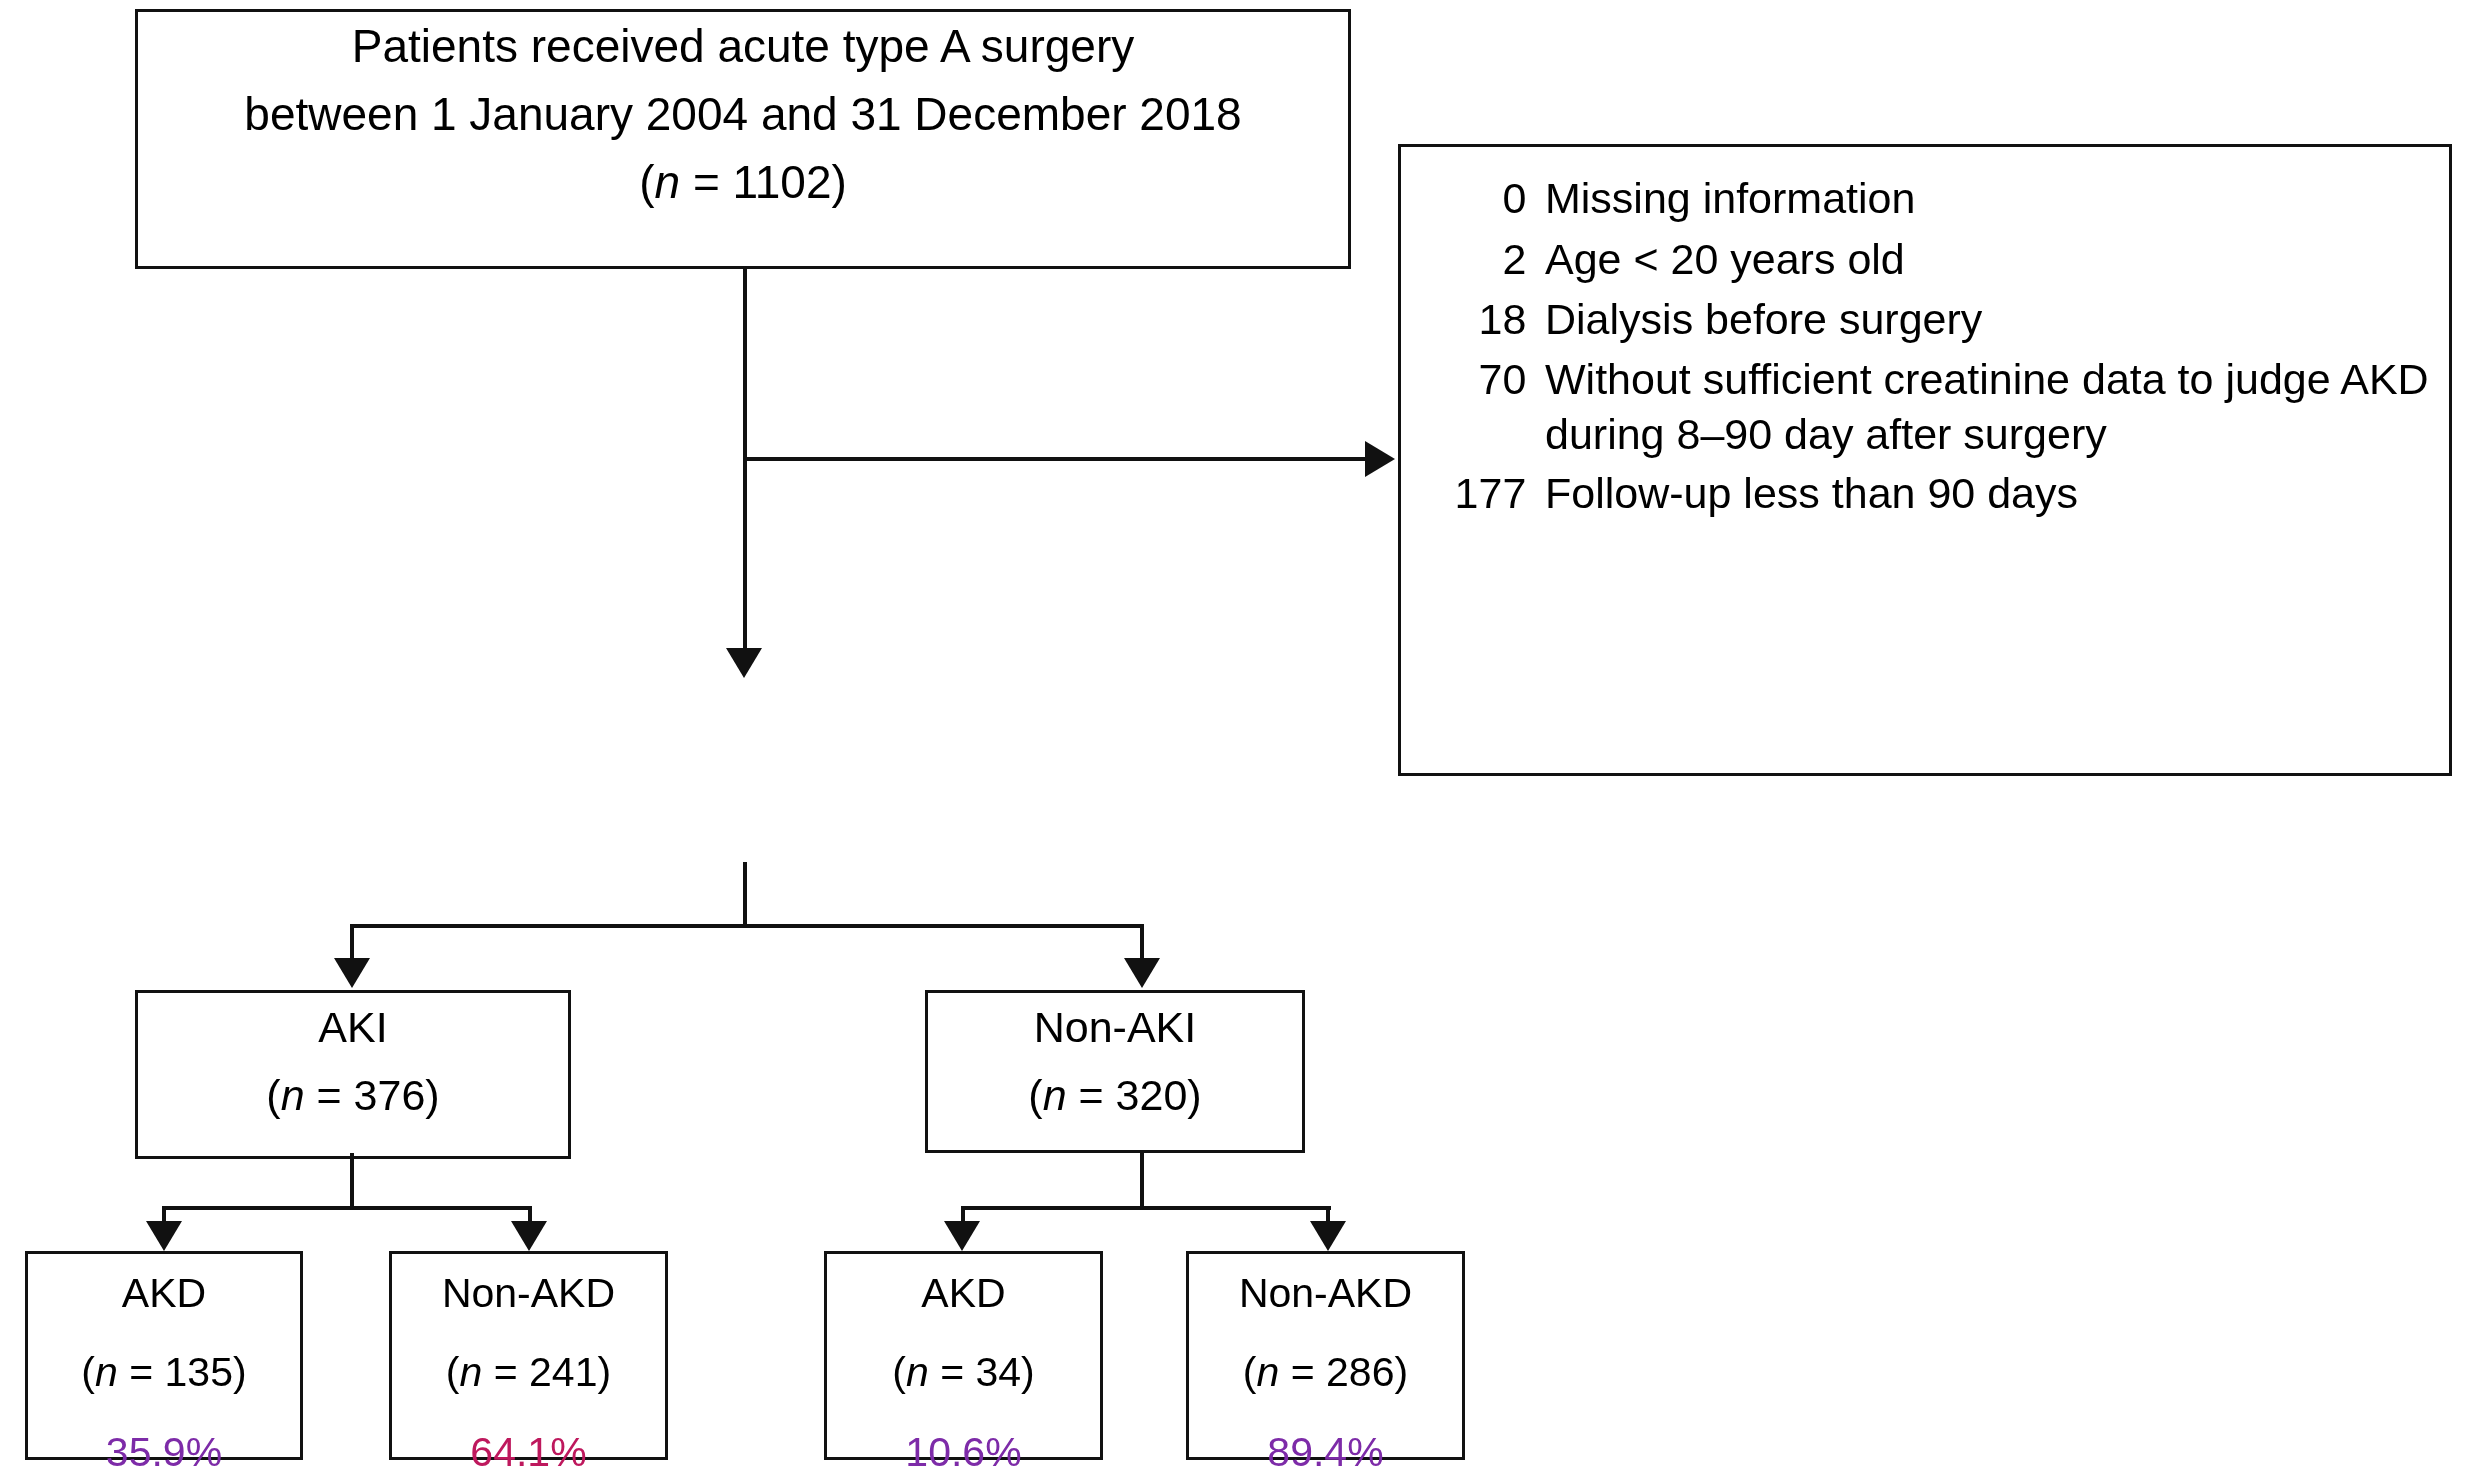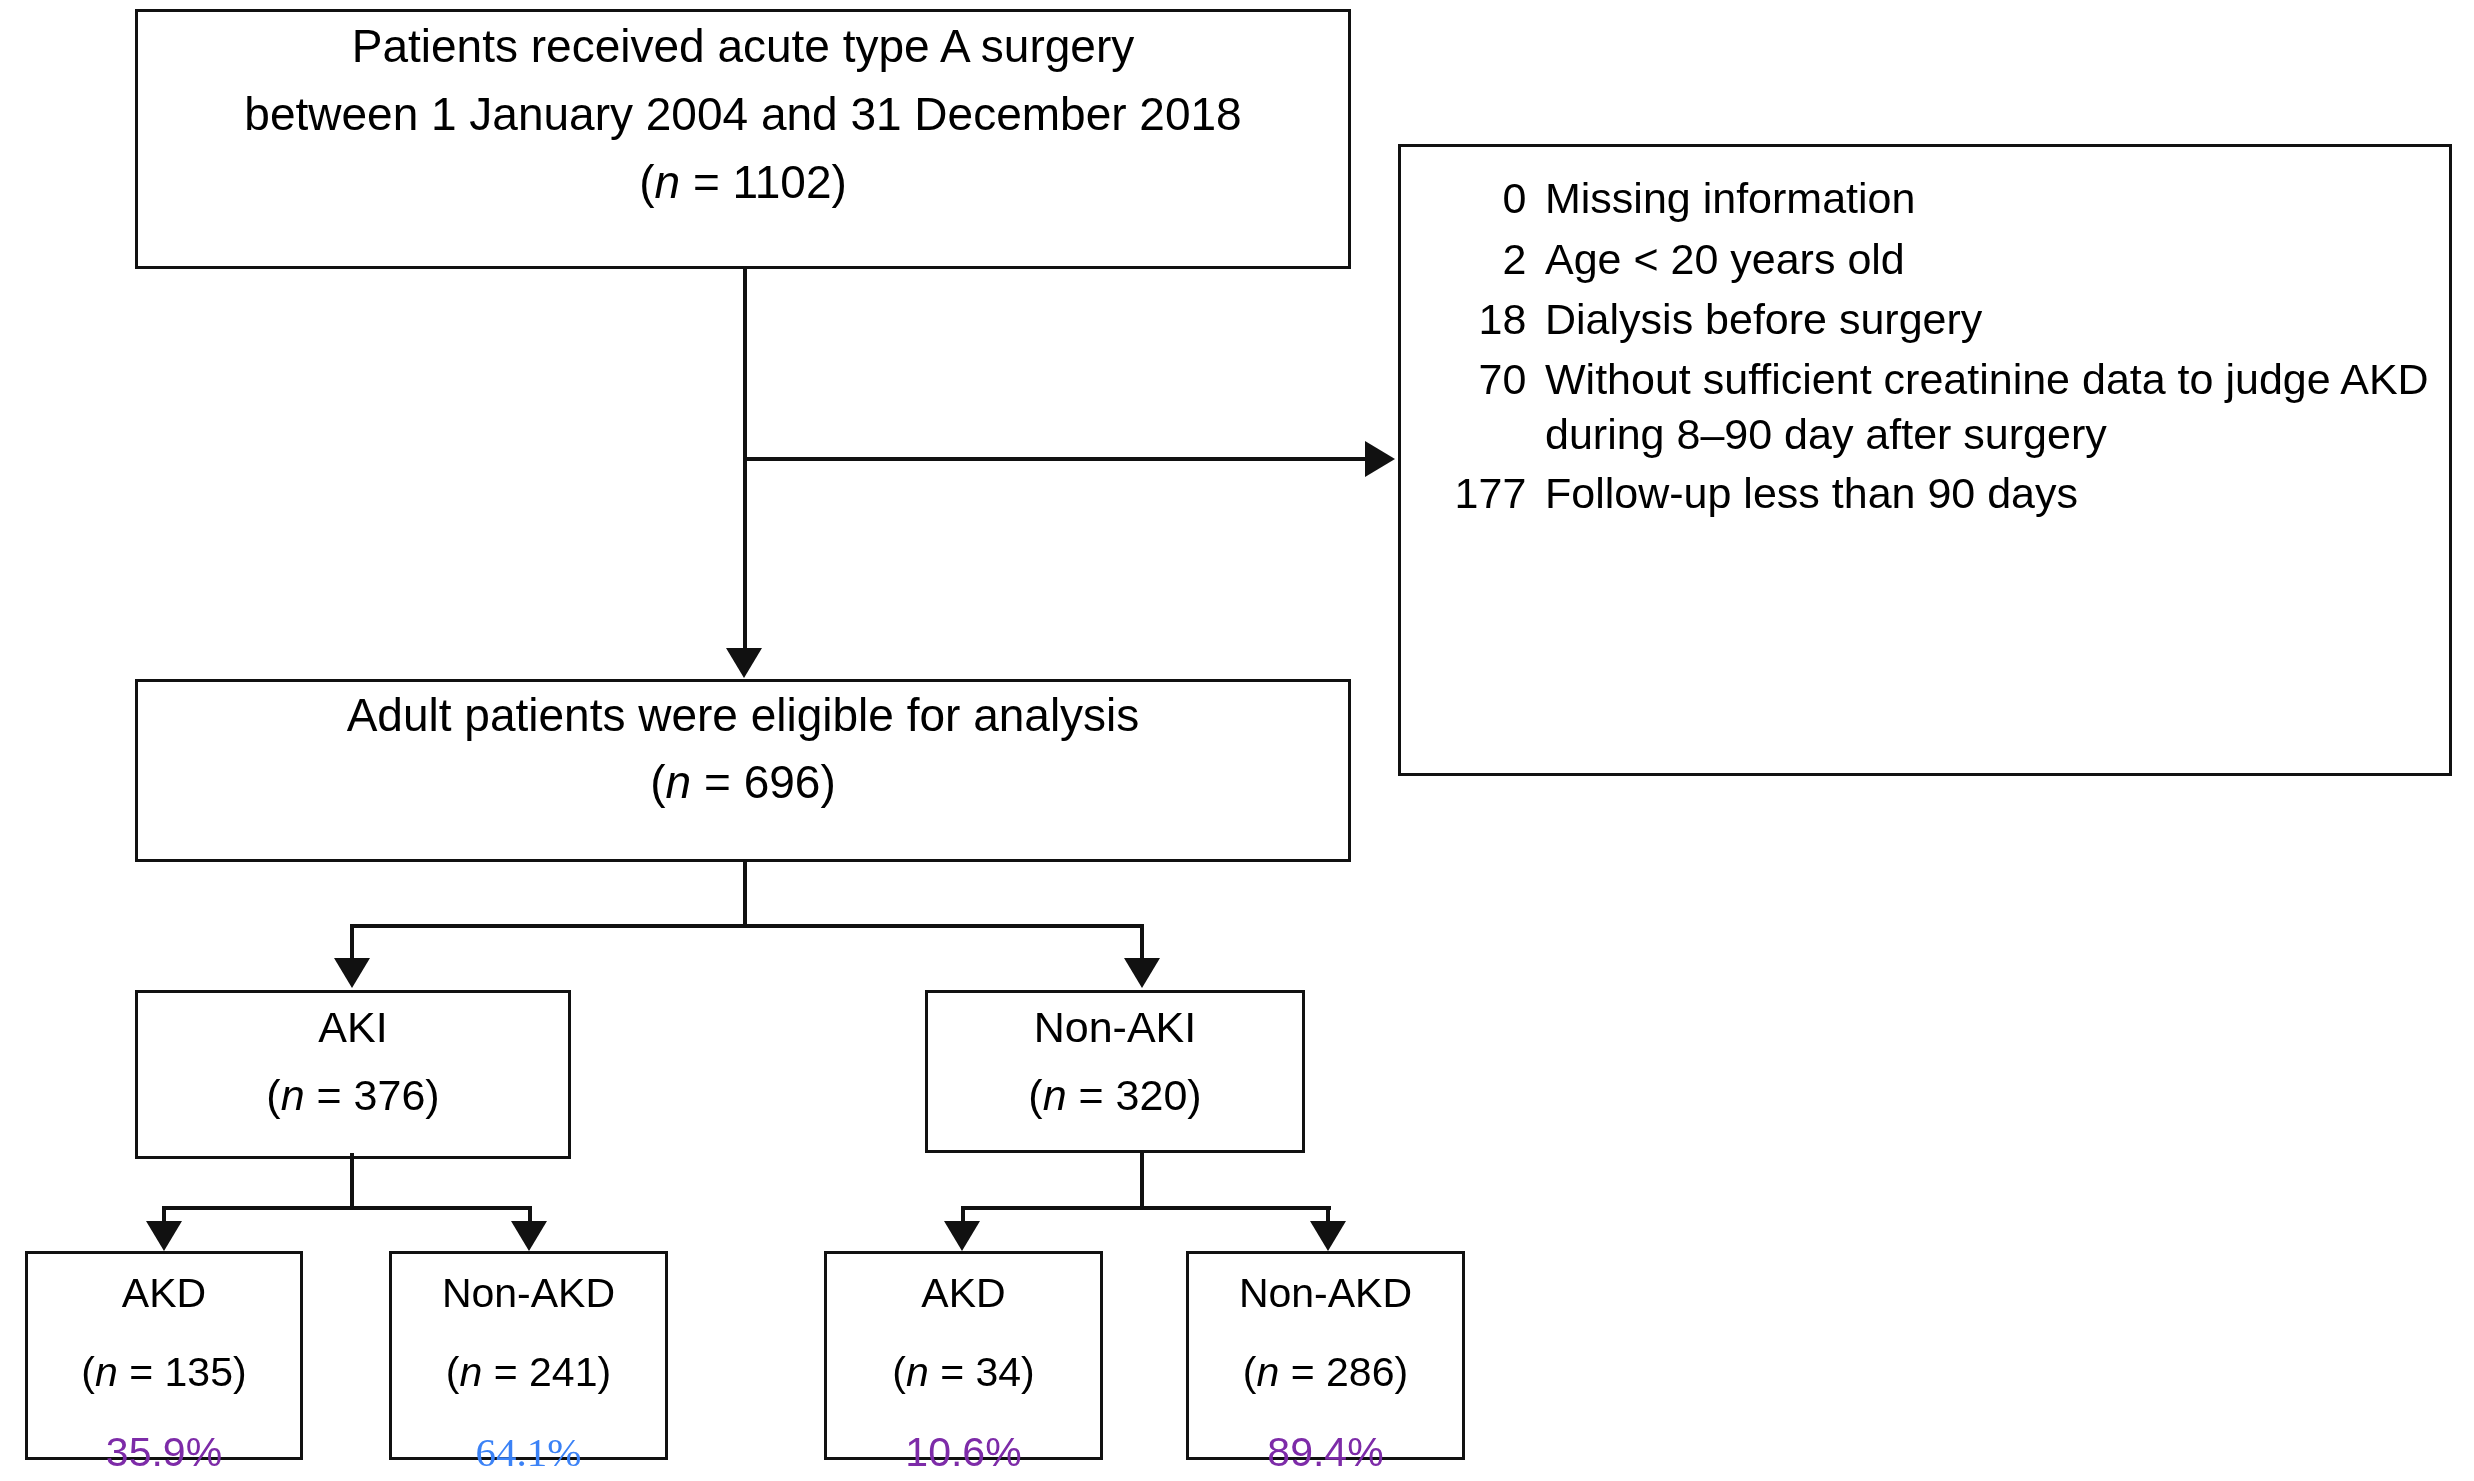--- a/index.html
+++ b/index.html
@@ -152,45 +152,41 @@
     <div class="excl-row">
       <span class="excl-count">70</span>
       <span class="excl-text">Without sufficient creatinine data to judge AKD during 8–90 day after surgery</span>
     </div>
     <div class="excl-row">
       <span class="excl-count">177</span>
       <span class="excl-text">Follow-up less than 90 days</span>
     </div>
   </div>
 
-  <div class="node" id="node-eligible">
-    <span class="line">Adult patients were eligible for analysis</span>
-    <span class="line"><span>(</span><span class="ital">n</span><span> = 696)</span></span>
-  </div>
 
   <div class="node" id="node-aki">
     <span class="line">AKI</span>
     <span class="line"><span>(</span><span class="ital">n</span><span> = 376)</span></span>
   </div>
 
   <div class="node" id="node-nonaki">
     <span class="line">Non-AKI</span>
     <span class="line"><span>(</span><span class="ital">n</span><span> = 320)</span></span>
   </div>
 
   <div class="node leaf" id="node-aki-akd">
     <span class="line">AKD</span>
     <span class="line"><span>(</span><span class="ital">n</span><span> = 135)</span></span>
     <span class="line pct" style="color: rgb(125, 43, 168);">35.9%</span>
   </div>
 
   <div class="node leaf" id="node-aki-nonakd">
     <span class="line">Non-AKD</span>
     <span class="line"><span>(</span><span class="ital">n</span><span> = 241)</span></span>
-    <span class="line pct" style="color: #3b82f6; font-family: Liberation Serif, serif;">64.1%</span>
+    <span class="line pct" style="color: #be185d;">64.1%</span>
   </div>
 
   <div class="node leaf" id="node-nonaki-akd">
     <span class="line">AKD</span>
     <span class="line"><span>(</span><span class="ital">n</span><span> = 34)</span></span>
     <span class="line pct" style="color: rgb(125, 43, 168);">10.6%</span>
   </div>
 
   <div class="node leaf" id="node-nonaki-nonakd">
     <span class="line">Non-AKD</span>

